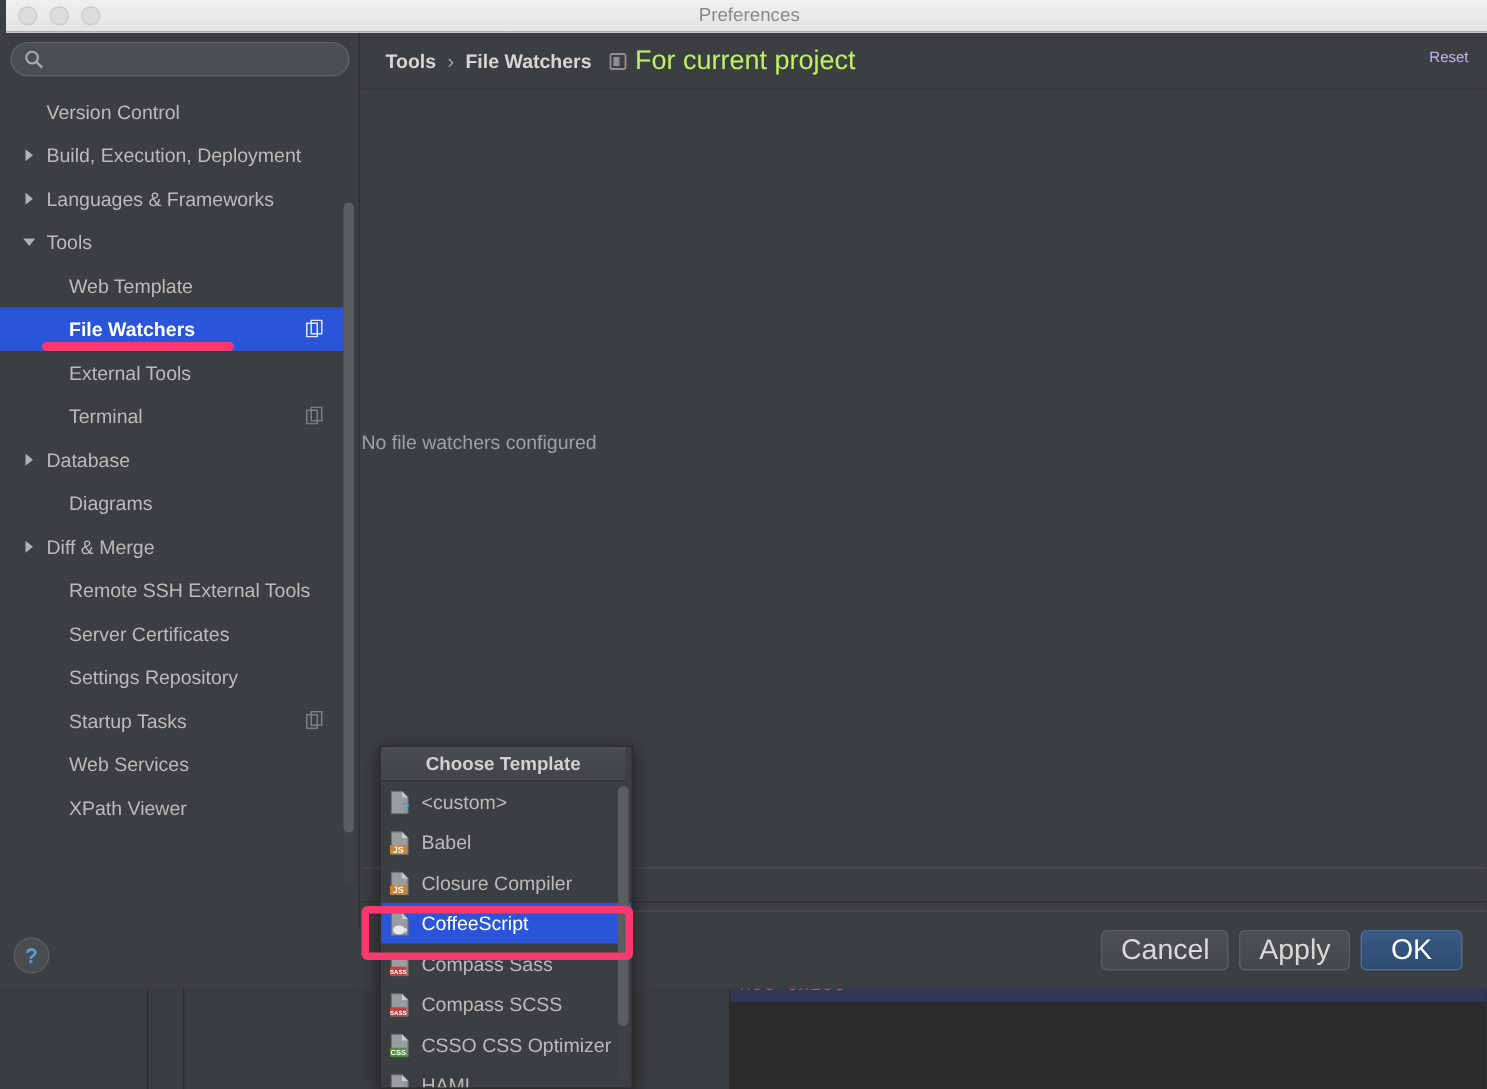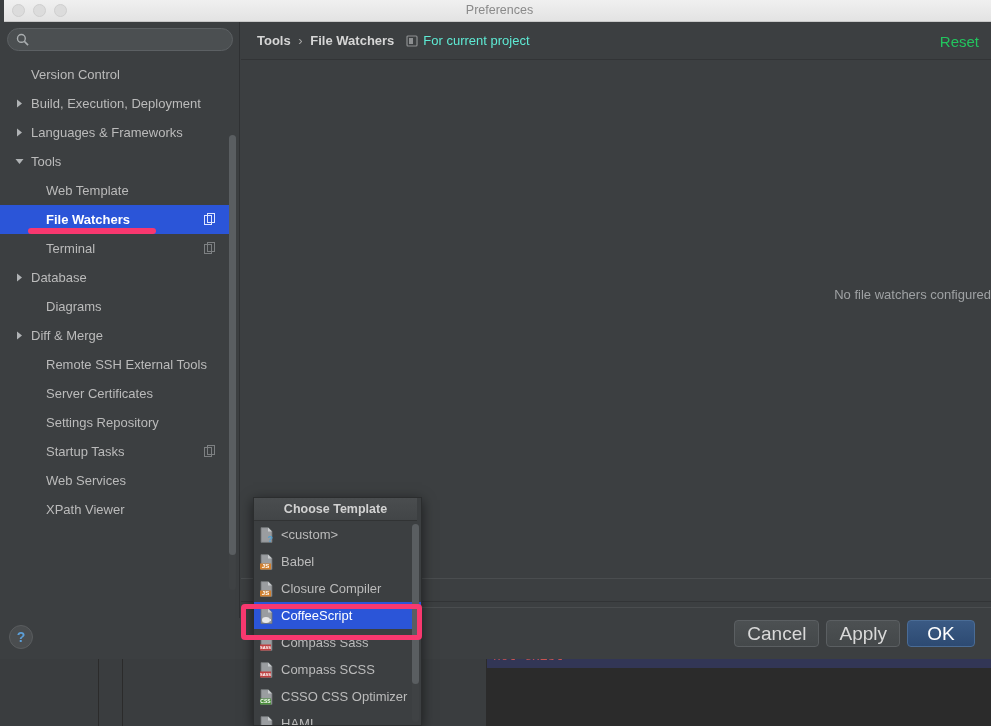--- a/index.html
+++ b/index.html
@@ -170,43 +170,43 @@
   #breadcrumb {
     margin-left: 16px;
     font-size: 13px; color: #d6d6d6;
     font-weight: bold;
     white-space: nowrap;
   }
   #breadcrumb .sep { color: #a8a8a8; margin: 0 4px; font-weight: normal; }
   #project-scope {
     margin-left: 12px;
     display: flex; align-items: center;
-    font-size: 13px; color: #5eead4;
+    font-size: 18px; color: #bef264;
     white-space: nowrap;
   }
   #project-scope .scope-icon { width: 12px; height: 12px; margin-right: 5px; }
   #reset-link {
     position: absolute; right: 12px; top: 11px;
-    font-size: 15px; color: #22c55e; text-align: right;
+    font-size: 10px; color: #c4b5fd; text-align: right;
   }
 
   #settings-panel {
     position: absolute; left: 0; top: 37px;
     width: 750px; height: 522px;
     background: #3c3f41;
     border-top: 1px solid #323436;
   }
   #watchers-list {
     position: absolute; left: 0; top: 0; width: 750px; height: 519px;
     border-bottom: 1px solid #323436;
   }
   #empty-text {
     position: absolute; left: 0; top: 227px; width: 750px;
-    text-align: right;
-    font-size: 13px; color: #9fa2a4; padding-left: 40px;
+    text-align: left;
+    font-size: 13px; color: #9fa2a4;
   }
   #list-toolbar {
     position: absolute; left: 0; top: 518px; width: 750px; height: 24px;
     border-top: 1px solid #4a4d4f;
     border-bottom: 1px solid #323436;
     display: flex; align-items: center;
   }
   #import-export-icon { margin-left: 16px; width: 14px; height: 14px; }
 
   
@@ -356,20 +356,23 @@
           <span class="tree-label indent-child" style="margin-left: 46px;">Web Template</span>
         </div>
         <div class="tree-row selected">
           <span class="tree-label indent-child" style="margin-left: 46px;">File Watchers</span>
           <span class="copy-badge"><svg width="12" height="12" viewBox="0 0 12 12">
               <rect x="0.5" y="2.5" width="7" height="9" fill="none" stroke="#dfe6ff" stroke-width="1"></rect>
               <rect x="3.5" y="0.5" width="7" height="9" fill="none" stroke="#dfe6ff" stroke-width="1"></rect>
             </svg></span>
         </div>
         <div class="tree-row">
+          <span class="tree-label indent-child" style="margin-left: 46px;">External Tools</span>
+        </div>
+        <div class="tree-row">
           <span class="tree-label indent-child" style="margin-left: 46px;">Terminal</span>
           <span class="copy-badge"><svg width="12" height="12" viewBox="0 0 12 12">
               <rect x="0.5" y="2.5" width="7" height="9" fill="none" stroke="#7d8082" stroke-width="1"></rect>
               <rect x="3.5" y="0.5" width="7" height="9" fill="none" stroke="#7d8082" stroke-width="1"></rect>
             </svg></span>
         </div>
         <div class="tree-row">
           <span class="twisty">
             <svg width="9" height="9" viewBox="0 0 9 9">
               <path d="M2 0.5 L7 4.5 L2 8.5 Z" fill="#b0b3b5"></path>

